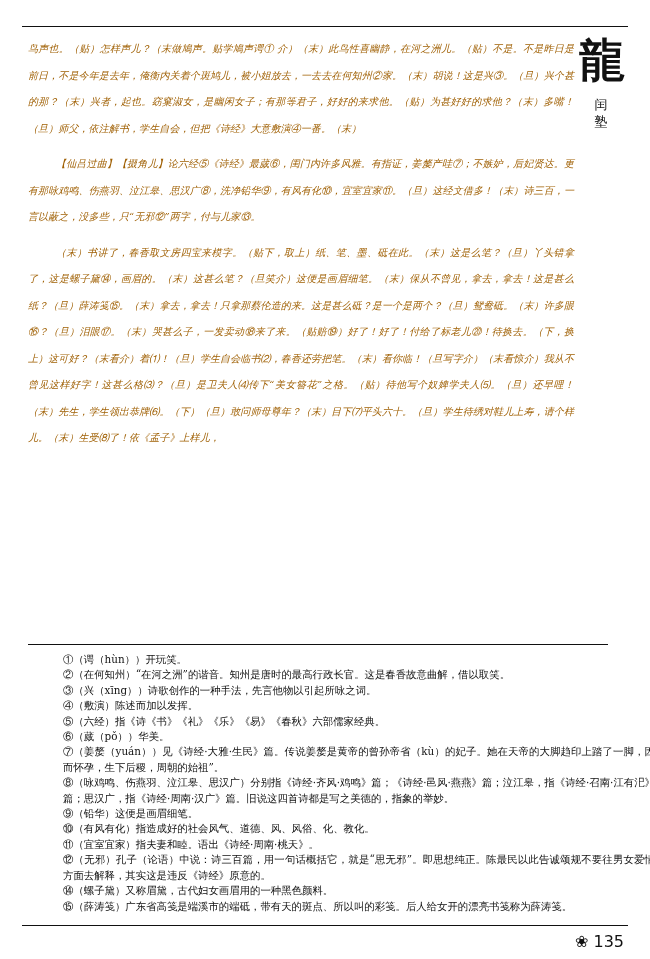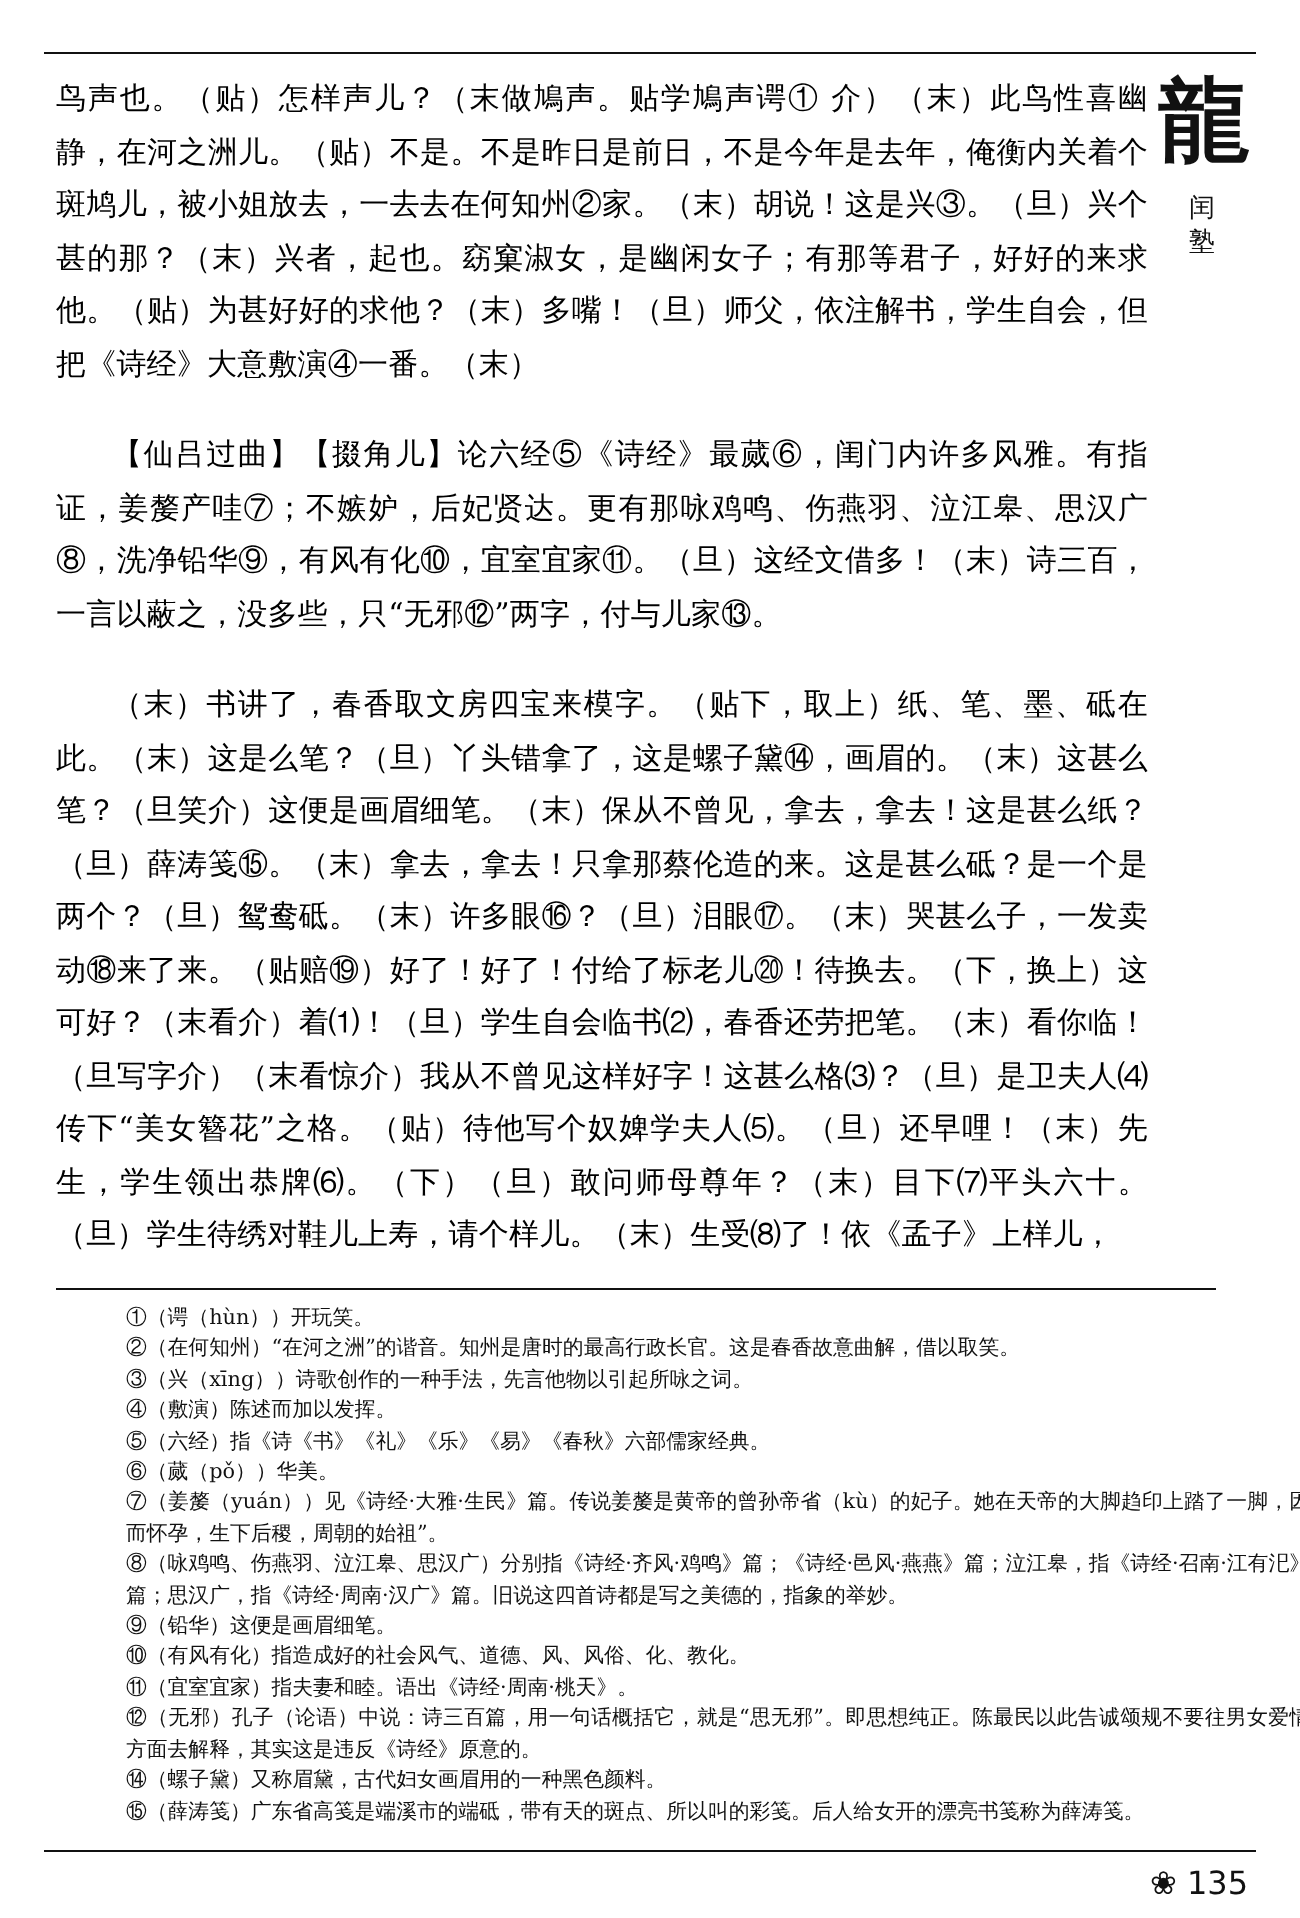--- a/index.html
+++ b/index.html
@@ -66,33 +66,34 @@
   }
   
   .main-col {
     position: absolute;
     left: 28px;
     top: 36px;
     width: 546px;
   }
   .para {
     font-family: "DejaVu Serif", "Liberation Serif", serif;
-    font-size: 15px;
+    font-size: 10px;
     line-height: 26.5px;
     text-align: justify;
     text-justify: inter-character;
-    color: #000000;
+    color: #a16207;
     margin: 0 0 0 0;
     letter-spacing: 0.1px;
+    font-style: italic;
   }
   .para.indent {
     text-indent: 28px;
   }
   .para + .para {
-    margin-top: 19px;
+    margin-top: 9px;
   }
   .gap-before {
     margin-top: 10px;
   }
   
   .note-rule {
     position: absolute;
     left: 28px;
     top: 644px;
     width: 580px;

